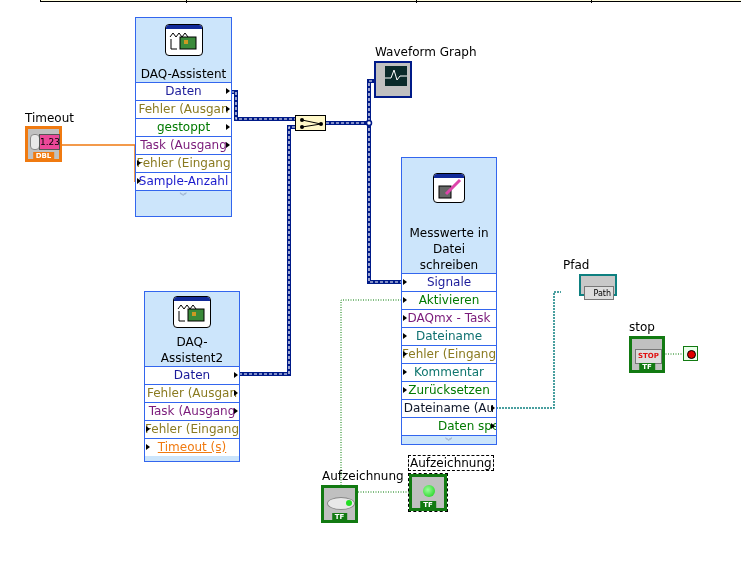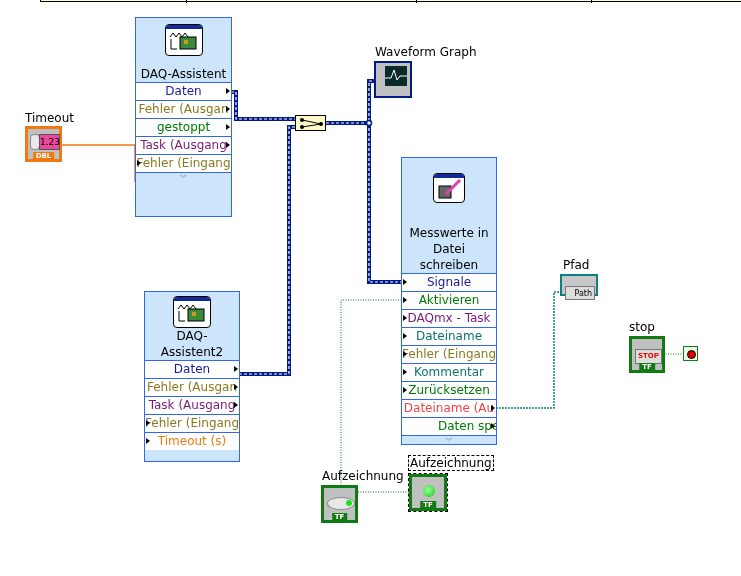--- a/index.html
+++ b/index.html
@@ -83,43 +83,44 @@
         <rect x="18" y="15" width="4" height="4" fill="#cc9922"></rect>
       </svg>
   </div>
   <div class="head" style="margin-top:10px">DAQ-Assistent</div>
   <div id="daq1-terms">
       <div class="term"><span style="color: rgb(26, 26, 153);">Daten</span><span class="arr-r"></span></div>
       <div class="term"><span style="color: rgb(138, 122, 32);">Fehler (Ausgan</span><span class="arr-r"></span></div>
       <div class="term"><span style="color: rgb(0, 122, 0);">gestoppt</span><span class="arr-r"></span></div>
       <div class="term"><span style="color: rgb(122, 26, 122);">Task (Ausgang</span><span class="arr-r"></span></div>
       <div class="term"><span style="color: rgb(138, 122, 32);">Fehler (Eingang</span><span class="arr-l"></span></div>
+      <div class="term"><span style="color: rgb(26, 26, 204);">Sample-Anzahl</span><span class="arr-l"></span></div>
     </div>
   <div class="foot">︾</div>
 </div>
 
 <div class="node" style="left:144px;top:291px;width:96px;height:171px">
   <div style="height:4px"></div>
   <div class="icon">
     <div class="cap"></div>
     <svg width="36" height="30">
         <path d="M4 12 l3 -4 l3 4 l3 -4 l3 4 l3 -4 l3 4" fill="none" stroke="#000"></path>
         <path d="M5 14 v10 h6" fill="none" stroke="#000"></path>
         <rect x="14" y="12" width="16" height="12" fill="#3a8a3a" stroke="#000"></rect>
         <rect x="18" y="15" width="4" height="4" fill="#cc9922"></rect>
       </svg>
   </div>
-  <div class="head" style="">DAQ-</div>
+  <div class="head" style="margin-top:6px">DAQ-</div>
   <div class="head">Assistent2</div>
   <div id="daq2-terms">
       <div class="term"><span style="color: rgb(26, 26, 153);">Daten</span><span class="arr-r"></span></div>
       <div class="term"><span style="color: rgb(138, 122, 32);">Fehler (Ausgan</span><span class="arr-r"></span></div>
       <div class="term"><span style="color: rgb(122, 26, 122);">Task (Ausgang</span><span class="arr-r"></span></div>
       <div class="term"><span style="color: rgb(138, 122, 32);">Fehler (Eingang</span><span class="arr-l"></span></div>
-      <div class="term"><span style="color: rgb(240, 122, 16);">Timeout (s)</span><span class="arr-l"></span></div>
+      <div class="term"><span style="color: rgb(240, 122, 16); text-decoration: underline;">Timeout (s)</span><span class="arr-l"></span></div>
     </div>
 </div>
 
 <div class="abs" style="left:295px;top:115px;width:31px;height:16px;background:#fff8c8;border:1px solid #000;box-sizing:border-box">
   <svg width="31" height="16">
       <circle cx="6" cy="4" r="2" fill="#000"></circle>
       <circle cx="6" cy="11" r="2" fill="#000"></circle>
       <circle cx="25" cy="8" r="2" fill="#000"></circle>
       <path d="M6 4 L25 8 L6 11" fill="none" stroke="#000"></path>
     </svg>
@@ -147,28 +148,28 @@
   <div class="head">Datei</div>
   <div class="head">schreiben</div>
   <div id="wf-terms">
       <div class="term"><span style="color: rgb(26, 26, 153);">Signale</span><span class="arr-l"></span></div>
       <div class="term"><span style="color: rgb(0, 122, 0);">Aktivieren</span><span class="arr-l"></span></div>
       <div class="term"><span style="color: rgb(122, 26, 122);">DAQmx - Task</span><span class="arr-l"></span></div>
       <div class="term"><span style="color: rgb(14, 112, 112);">Dateiname</span><span class="arr-l"></span></div>
       <div class="term"><span style="color: rgb(138, 122, 32);">Fehler (Eingang</span><span class="arr-l"></span></div>
       <div class="term"><span style="color: #0f766e; margin-top: 38px;">Kommentar</span><span class="arr-l"></span></div>
       <div class="term"><span style="color: rgb(0, 122, 0);">Zurücksetzen</span><span class="arr-l"></span></div>
-      <div class="term"><span style="color: #ef4444;">Dateiname (Au</span><span class="arr-r"></span></div>
+      <div class="term"><span style="color: #0f172a;">Dateiname (Au</span><span class="arr-r"></span></div>
       <div class="term"><span style="color: rgb(0, 122, 0); padding-left: 36px;">Daten speicher</span><span class="arr-r"></span></div>
     </div>
   <div class="foot">︾</div>
 </div>
 
 <div class="label" style="left:563px;top:258px">Pfad</div>
-<div class="ctrl teal" style="left:560px;top:274px;width:38px;height:22px">
+<div class="ctrl teal" style="left:579px;top:274px;width:38px;height:22px">
   <div class="abs" style="left:3px;top:10px;width:30px;height:14px;background:#ddd;border:1px solid #777;font-size:8px;line-height:14px;text-align:right;padding-right:2px;box-sizing:border-box">Path</div>
 </div>
 
 <div class="label" style="left:629px;top:320px">stop</div>
 <div class="ctrl green" style="left:629px;top:336px;width:36px;height:37px">
   <div class="abs" style="left:3px;top:10px;width:25px;height:13px;background:#ddd;border:1px solid #777;color:#e01010;font-size:7px;font-weight:bold;line-height:13px;text-align:center">STOP</div>
   <div class="tag" style="background:#127a12">TF</div>
 </div>
 <div class="abs" style="left:683px;top:346px;width:15px;height:15px;border:1px solid #127a12;background:#eaffea;box-sizing:border-box">
   <div class="abs" style="left:3px;top:3px;width:7px;height:7px;border-radius:50%;background:#e00000;border:1px solid #000"></div>

